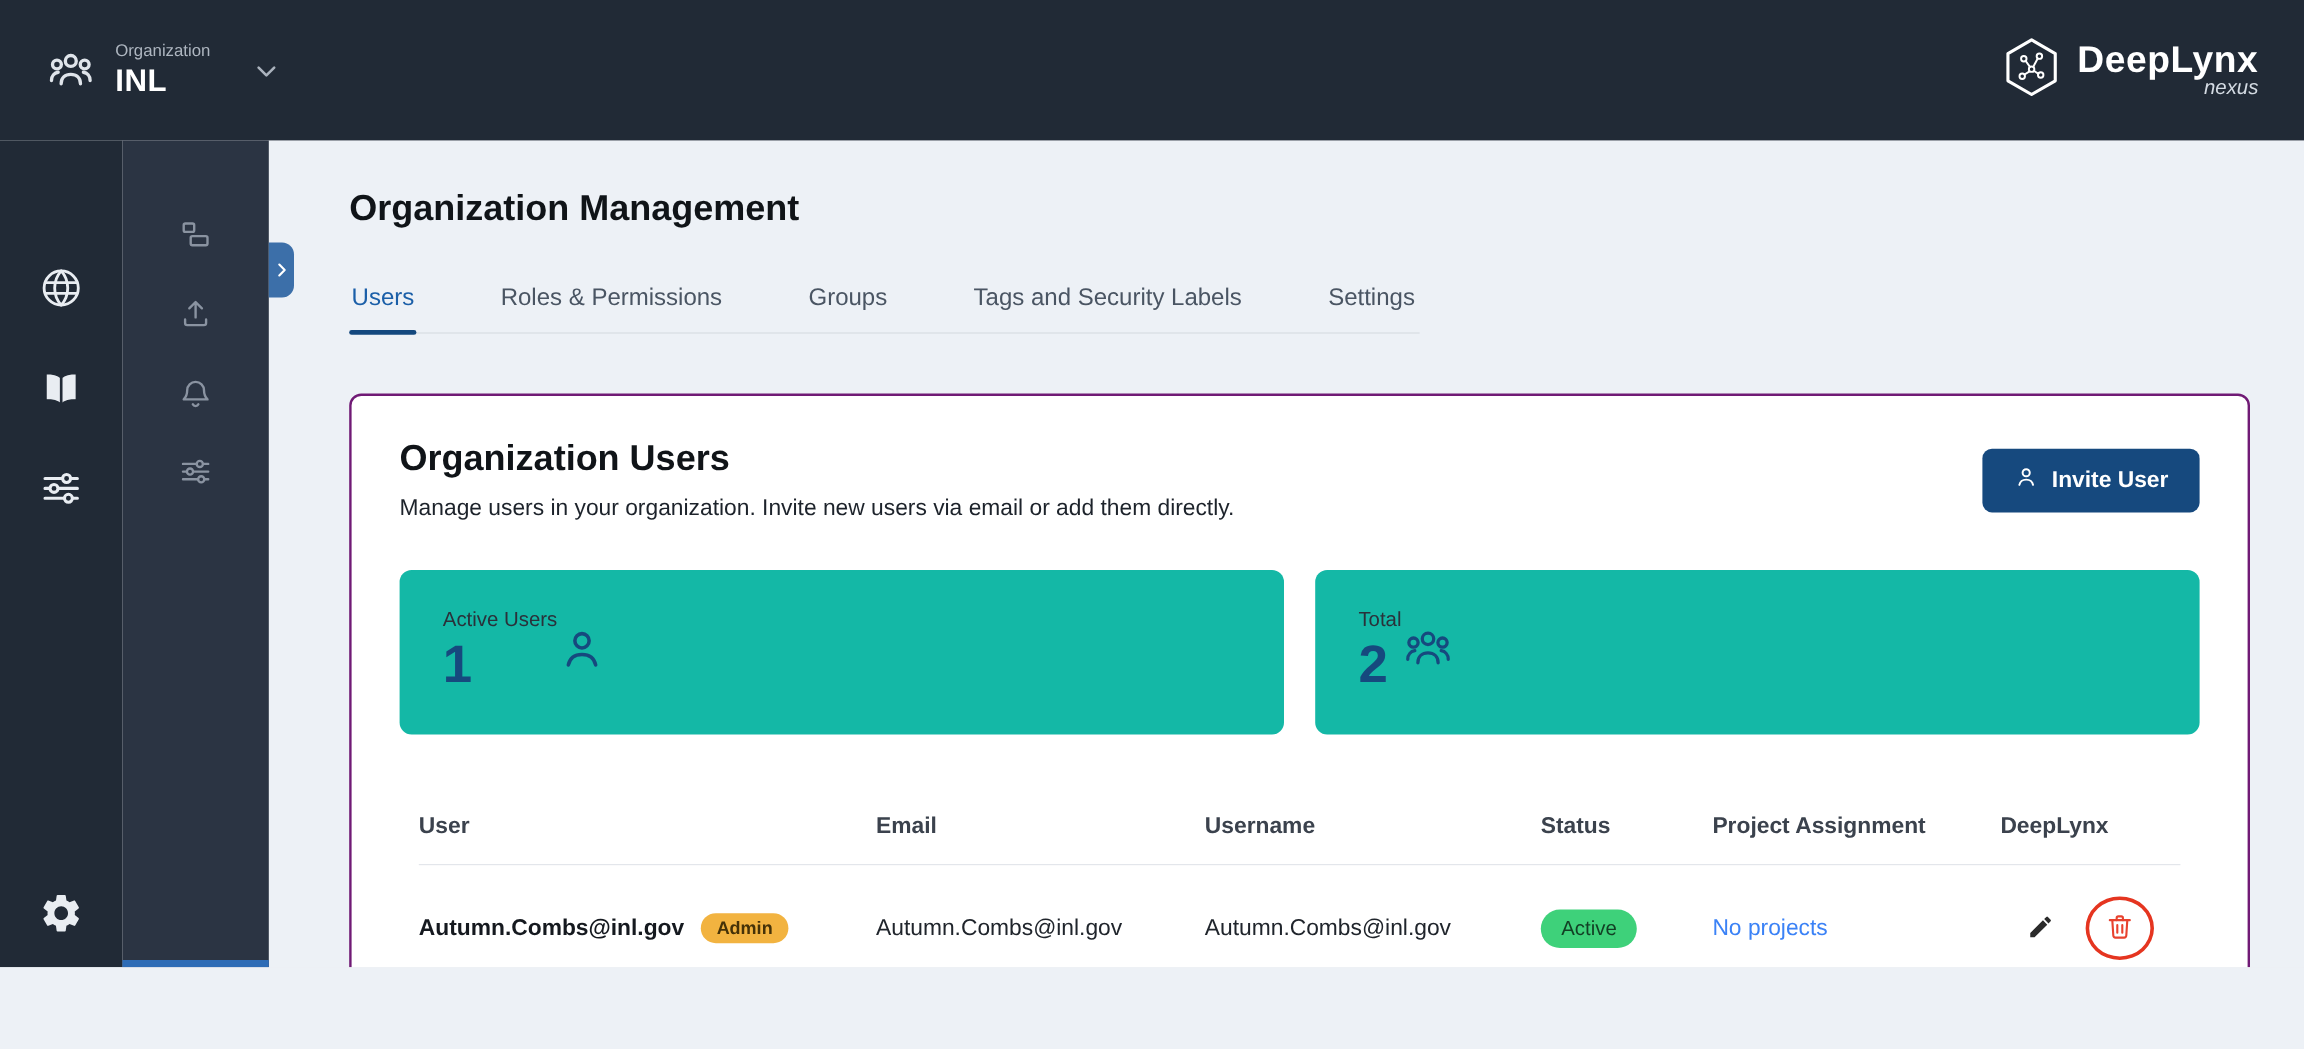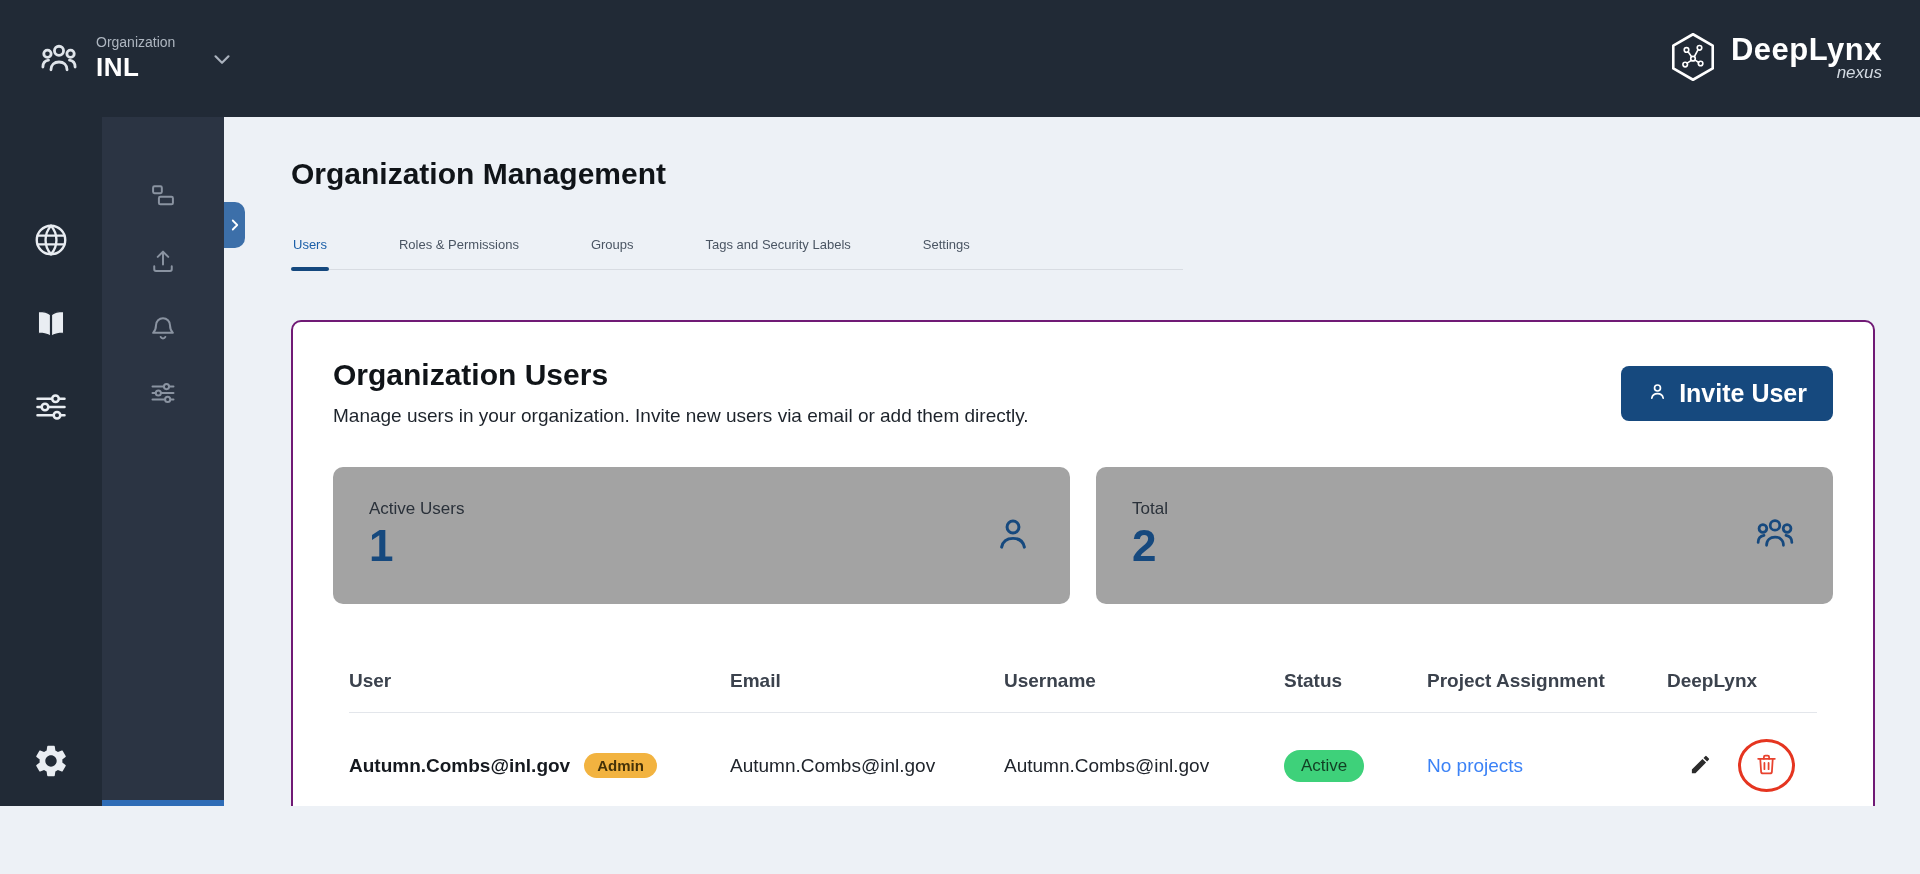--- a/index.html
+++ b/index.html
@@ -31,37 +31,37 @@
   .subrail-bottom { position:absolute; bottom:0; left:0; right:0; height:6px; background:#2e6cb6; }
   .drawer-toggle { position:absolute; left:224px; top:202px; width:21px; height:46px;
                    background:#3c6fa9; border:none; border-radius:0 10px 10px 0; cursor:pointer;
                    display:flex; align-items:center; justify-content:center; padding:0; }
 
   
   .main { grid-column:3; grid-row:2; padding:34px 42px 0 67px; overflow:hidden; }
   .page-title { margin:0; padding-top:6px; font-size:30px; font-weight:700; color:#101418; }
 
   .tabs { margin-top:46px; width:892px; display:flex; gap:68px; border-bottom:1px solid #d8dce2; }
-  .tab { font-size:13px; color:#4a5563; padding:0 2px 17px; cursor:pointer; position:relative; white-space:nowrap; }
+  .tab { font-size:20px; color:#4a5563; padding:0 2px 17px; cursor:pointer; position:relative; white-space:nowrap; }
   .tab.active { color:#1b5fa8; font-weight:500; }
   .tab.active::after { content:""; position:absolute; left:0; right:0; bottom:-2px; height:4px;
                        background:#14487e; border-radius:2px; }
 
   .card { margin-top:50px; width:1584px; background:#ffffff; border:2px solid #701a75;
           border-radius:10px; padding:36px 40px 42px; }
   .card-header { display:flex; justify-content:space-between; align-items:flex-start; }
   .card-title { margin:0; font-size:30px; font-weight:700; color:#101418; }
   .card-sub { margin-top:13px; font-size:19px; color:#1d232b; }
   .invite-btn { margin-top:8px; display:flex; align-items:center; gap:11px; background:#16497e;
-                color:#fff; font-family:inherit; font-size:25px; font-weight:700; padding:13px 26px;
+                color:#fff; font-family:inherit; font-size:19px; font-weight:700; padding:13px 26px;
                 border:none; border-radius:8px; cursor:pointer; }
 
   .stats { margin-top:40px; display:grid; grid-template-columns:1fr 1fr; gap:26px; }
-  .stat { background:#a3a3a3; border-radius:10px; padding:24px 36px; height:137px;
-          display:flex; justify-content:space-between; align-items:center; }
+  .stat { background:#14b8a6; border-radius:10px; padding:24px 36px; height:137px;
+          display:flex; justify-content:flex-start; align-items:center; }
   .stat-text { display:flex; flex-direction:column; justify-content:center; }
   .stat-label { font-size:17px; color:#2a313a; }
   .stat-value { font-size:44px; font-weight:700; color:#16497e; line-height:1.15; margin-top:2px; }
 
   .table { margin-top:58px; padding:0 16px; }
   .thead, .trow { display:grid; grid-template-columns:381px 274px 280px 143px 240px 1fr; align-items:center; }
   .thead { font-size:19px; font-weight:700; color:#3b424d; padding:8px 0 20px; border-bottom:1px solid #e3e6eb; }
   .trow { padding:26px 0 14px; font-size:19px; color:#20252c; }
   .user-cell { display:flex; align-items:center; gap:14px; }
   .user-name { font-weight:700; color:#15191f; }

